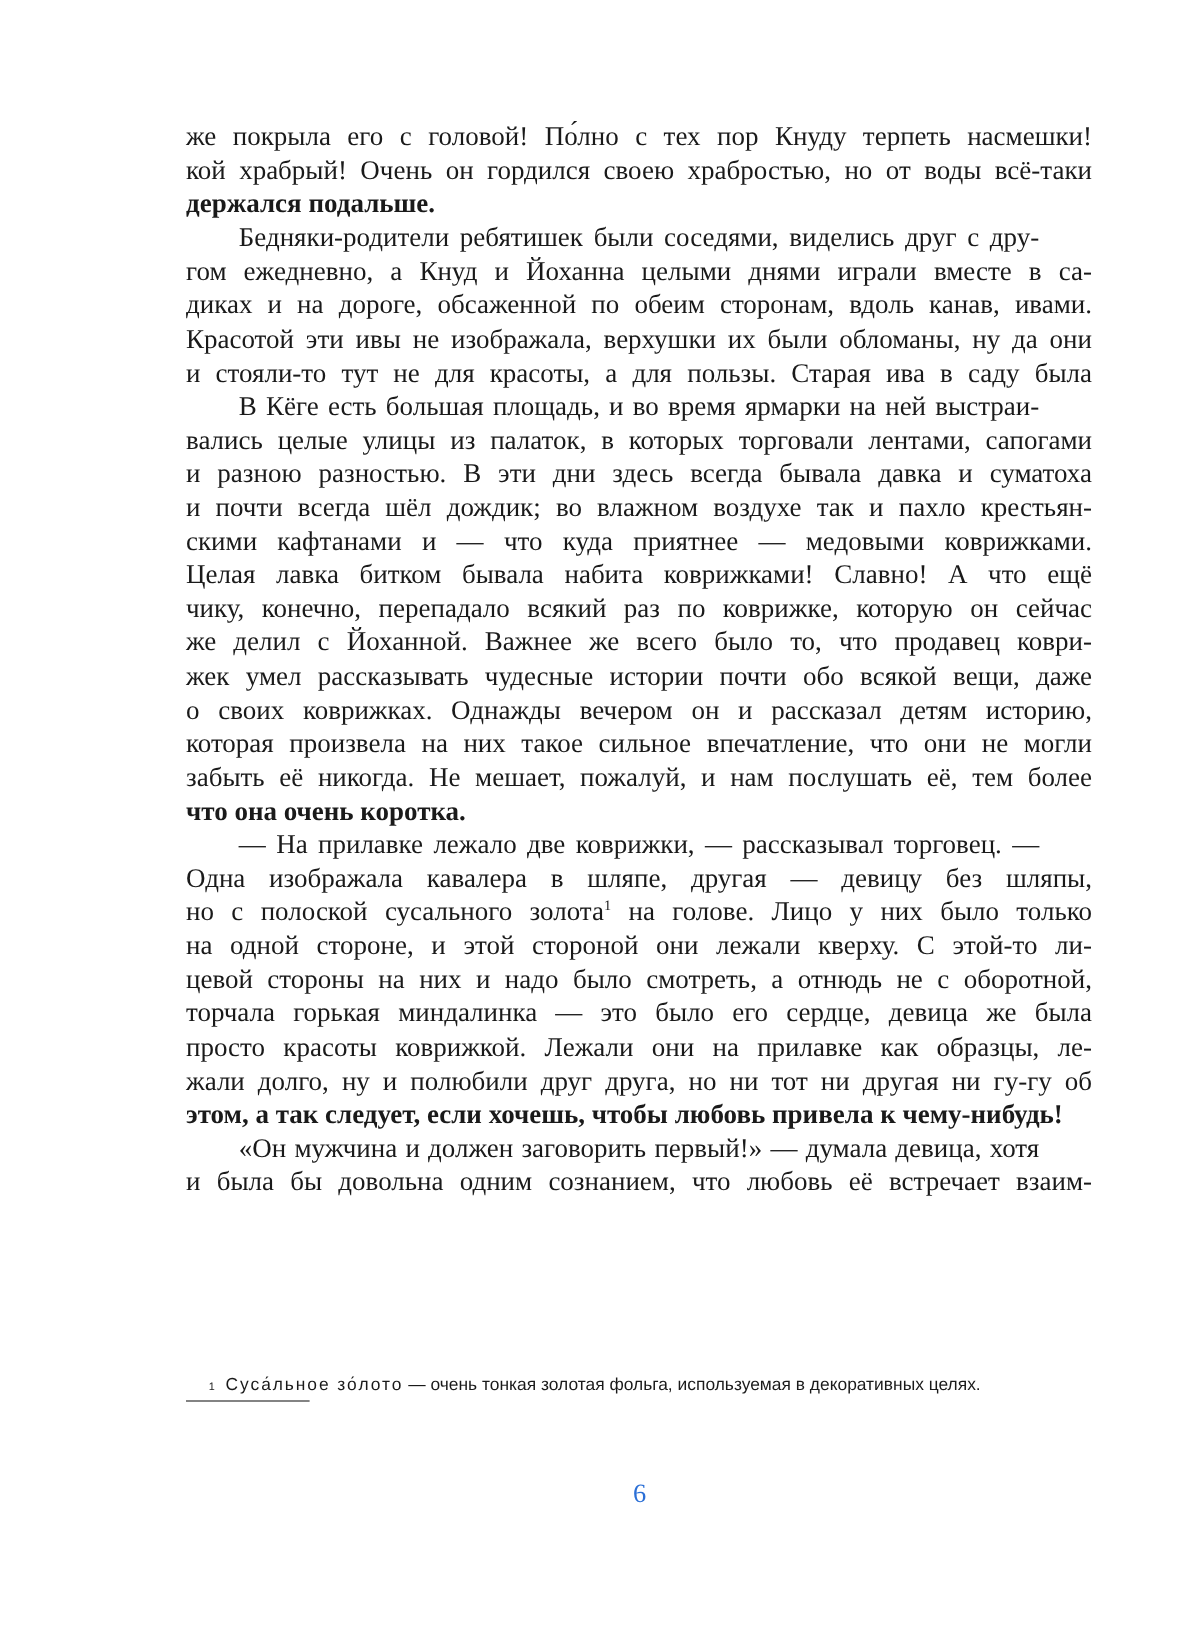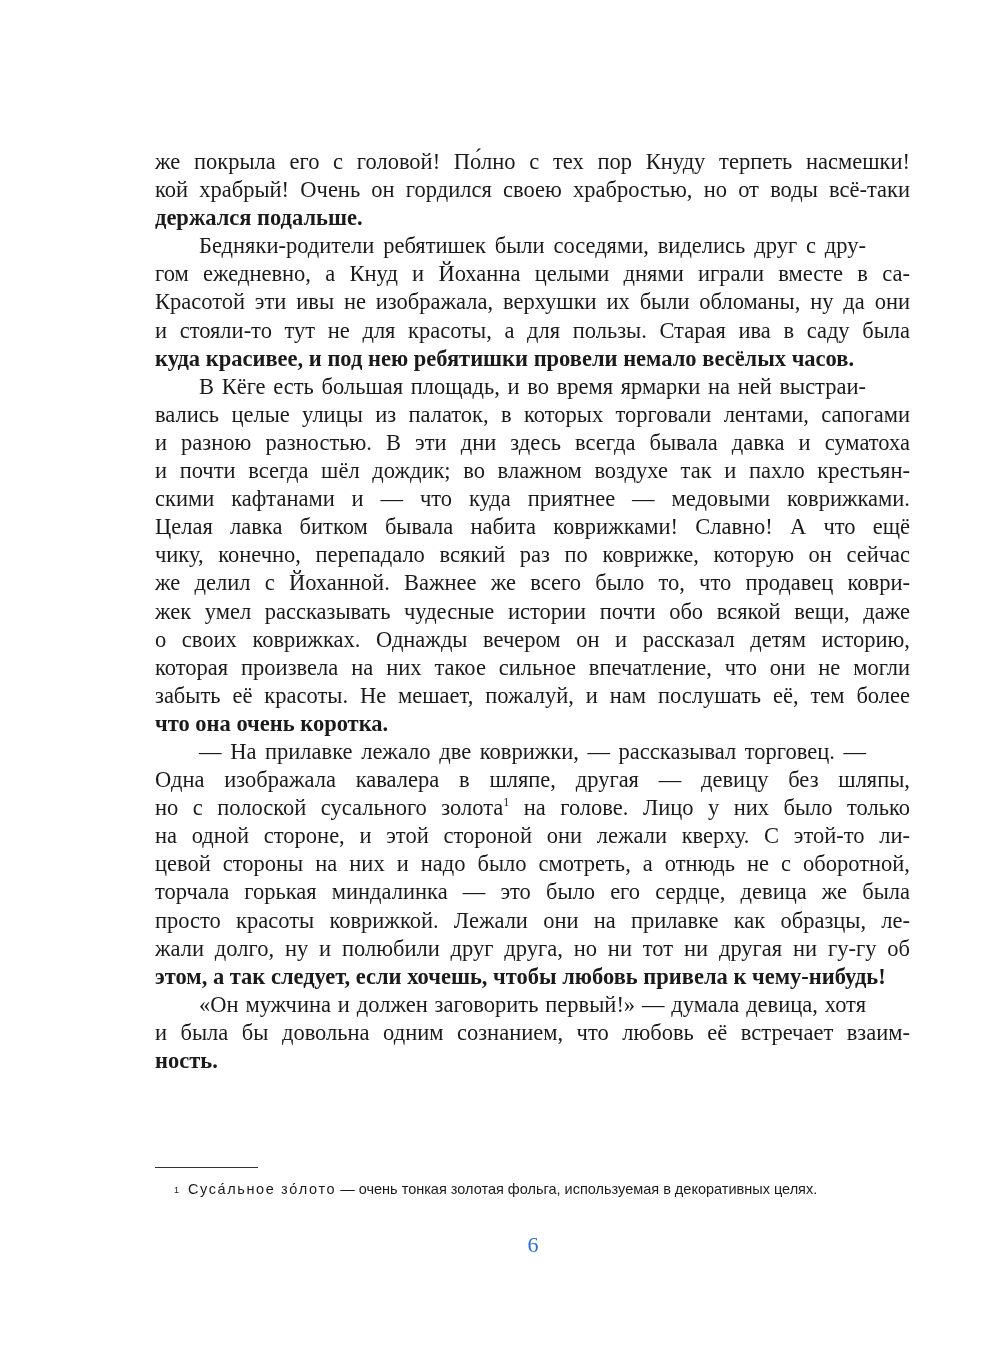--- a/index.html
+++ b/index.html
@@ -1,32 +1,32 @@
 <!DOCTYPE html>
 <html><head>
 <meta charset="utf-8">
 <style>
   html, body { margin: 0; padding: 0; background: #ffffff; }
   body { width: 1000px; height: 1368px; position: relative; overflow: hidden; }
   .page { position: absolute; left: 0; top: 0; width: 1000px; height: 1368px; background: #ffffff; }
   .text-block {
     position: absolute; left: 155px; top: 100px; width: 755px;
     font-family: "Liberation Serif", "DejaVu Serif", serif;
-    font-size: 22.5px; line-height: 28.1px; color: #1a1a1a; margin-top: 48px;
+    font-size: 22.5px; line-height: 28.1px; color: #1a1a1a;
   }
   .line { display: block; text-align: justify; text-align-last: justify; white-space: nowrap; height: 28.1px; overflow: visible; }
   .line.last { text-align-last: left; }
   .line.indent { padding-left: 44px; }
   .line span.t { display: inline-block; width: 100%; text-align: justify; text-align-last: justify; white-space: normal; }
   .line.last span.t { text-align-last: left; font-weight: bold; }
   .line.indent span.t { width: calc(100% - 44px); }
   sup.fn { font-size: 12px; vertical-align: top; line-height: 1; position: relative; top: 2px; }
   .fn-rule { position: absolute; left: 155px; top: 1167px; width: 103px; height: 0; border-top: 1px solid #333333; }
   .footnote {
-    position: absolute; left: 174px; top: 1179px; width: 740px;
+    position: absolute; left: 174px; top: 1144px; width: 740px;
     font-family: "Liberation Sans", "DejaVu Sans", sans-serif;
     font-size: 14.5px; line-height: 20px; color: #1a1a1a; white-space: nowrap;
   }
   .footnote .mark { font-size: 9px; vertical-align: top; position: relative; top: 1px; margin-right: 9px; }
   .footnote .term { letter-spacing: 1.6px; }
   .page-number {
     position: absolute; left: 0; width: 1000px; top: 1232px; text-align: center;
     font-family: "Liberation Serif", "DejaVu Serif", serif; font-size: 22px; color: #2b6fd6;
   }
   .page-number span { position: relative; left: 33px; }
@@ -39,57 +39,56 @@
 
     <div>
       <div class="line"><span class="t">же покрыла его с головой! По́лно с тех пор Кнуду терпеть насмешки!</span></div>
       <div class="line"><span class="t">кой храбрый! Очень он гордился своею храбростью, но от воды всё-таки</span></div>
       <div class="line last"><span class="t">держался подальше.</span></div>
     </div>
 
     <div>
       <div class="line indent"><span class="t">Бедняки-родители ребятишек были соседями, виделись друг с дру-</span></div>
       <div class="line"><span class="t">гом ежедневно, а Кнуд и Йоханна целыми днями играли вместе в са-</span></div>
+      <div class="line"><span class="t">диках и на дороге, обсаженной по обеим сторонам, вдоль канав, ивами.</span></div>
       <div class="line"><span class="t">Красотой эти ивы не изображала, верхушки их были обломаны, ну да они</span></div>
       <div class="line"><span class="t">и стояли-то тут не для красоты, а для пользы. Старая ива в саду была</span></div>
-      <div class="line last"><span class="t">куда красивее, и под нею ребятишки провели немало весёлых часов.</span></div>
     </div>
 
     <div>
       <div class="line indent"><span class="t">В Кёге есть большая площадь, и во время ярмарки на ней выстраи-</span></div>
       <div class="line"><span class="t">вались целые улицы из палаток, в которых торговали лентами, сапогами</span></div>
       <div class="line"><span class="t">и разною разностью. В эти дни здесь всегда бывала давка и суматоха</span></div>
       <div class="line"><span class="t">и почти всегда шёл дождик; во влажном воздухе так и пахло крестьян-</span></div>
       <div class="line"><span class="t">скими кафтанами и — что куда приятнее — медовыми коврижками.</span></div>
       <div class="line"><span class="t">Целая лавка битком бывала набита коврижками! Славно! А что ещё</span></div>
       <div class="line"><span class="t">чику, конечно, перепадало всякий раз по коврижке, которую он сейчас</span></div>
       <div class="line"><span class="t">же делил с Йоханной. Важнее же всего было то, что продавец коври-</span></div>
       <div class="line"><span class="t">жек умел рассказывать чудесные истории почти обо всякой вещи, даже</span></div>
       <div class="line"><span class="t">о своих коврижках. Однажды вечером он и рассказал детям историю,</span></div>
       <div class="line"><span class="t">которая произвела на них такое сильное впечатление, что они не могли</span></div>
-      <div class="line"><span class="t">забыть её красоты. Не мешает, пожалуй, и нам послушать её, тем более</span></div>
+      <div class="line"><span class="t">забыть её никогда. Не мешает, пожалуй, и нам послушать её, тем более</span></div>
       <div class="line last"><span class="t">что она очень коротка.</span></div>
     </div>
 
     <div>
       <div class="line indent"><span class="t">— На прилавке лежало две коврижки, — рассказывал торговец. —</span></div>
       <div class="line"><span class="t">Одна изображала кавалера в шляпе, другая — девицу без шляпы,</span></div>
       <div class="line"><span class="t"><span>но с полоской сусального золота</span><sup class="fn">1</sup><span> на голове. Лицо у них было только</span></span></div>
       <div class="line"><span class="t">на одной стороне, и этой стороной они лежали кверху. С этой-то ли-</span></div>
       <div class="line"><span class="t">цевой стороны на них и надо было смотреть, а отнюдь не с оборотной,</span></div>
       <div class="line"><span class="t">торчала горькая миндалинка — это было его сердце, девица же была</span></div>
       <div class="line"><span class="t">просто красоты коврижкой. Лежали они на прилавке как образцы, ле-</span></div>
       <div class="line"><span class="t">жали долго, ну и полюбили друг друга, но ни тот ни другая ни гу-гу об</span></div>
       <div class="line last"><span class="t">этом, а так следует, если хочешь, чтобы любовь привела к чему-нибудь!</span></div>
     </div>
 
     <div>
       <div class="line indent"><span class="t">«Он мужчина и должен заговорить первый!» — думала девица, хотя</span></div>
       <div class="line"><span class="t">и была бы довольна одним сознанием, что любовь её встречает взаим-</span></div>
-      <div class="line last"><span class="t">ность.</span></div>
     </div>
   </div>
 
   <div class="fn-rule"></div>
   <div class="footnote">
     <span class="mark">1</span><span class="term">Суса́льное зо́лото</span><span> — очень тонкая золотая фольга, используемая в декоративных целях.</span>
   </div>
 
   <div class="page-number"><span>6</span></div>
 </div>

